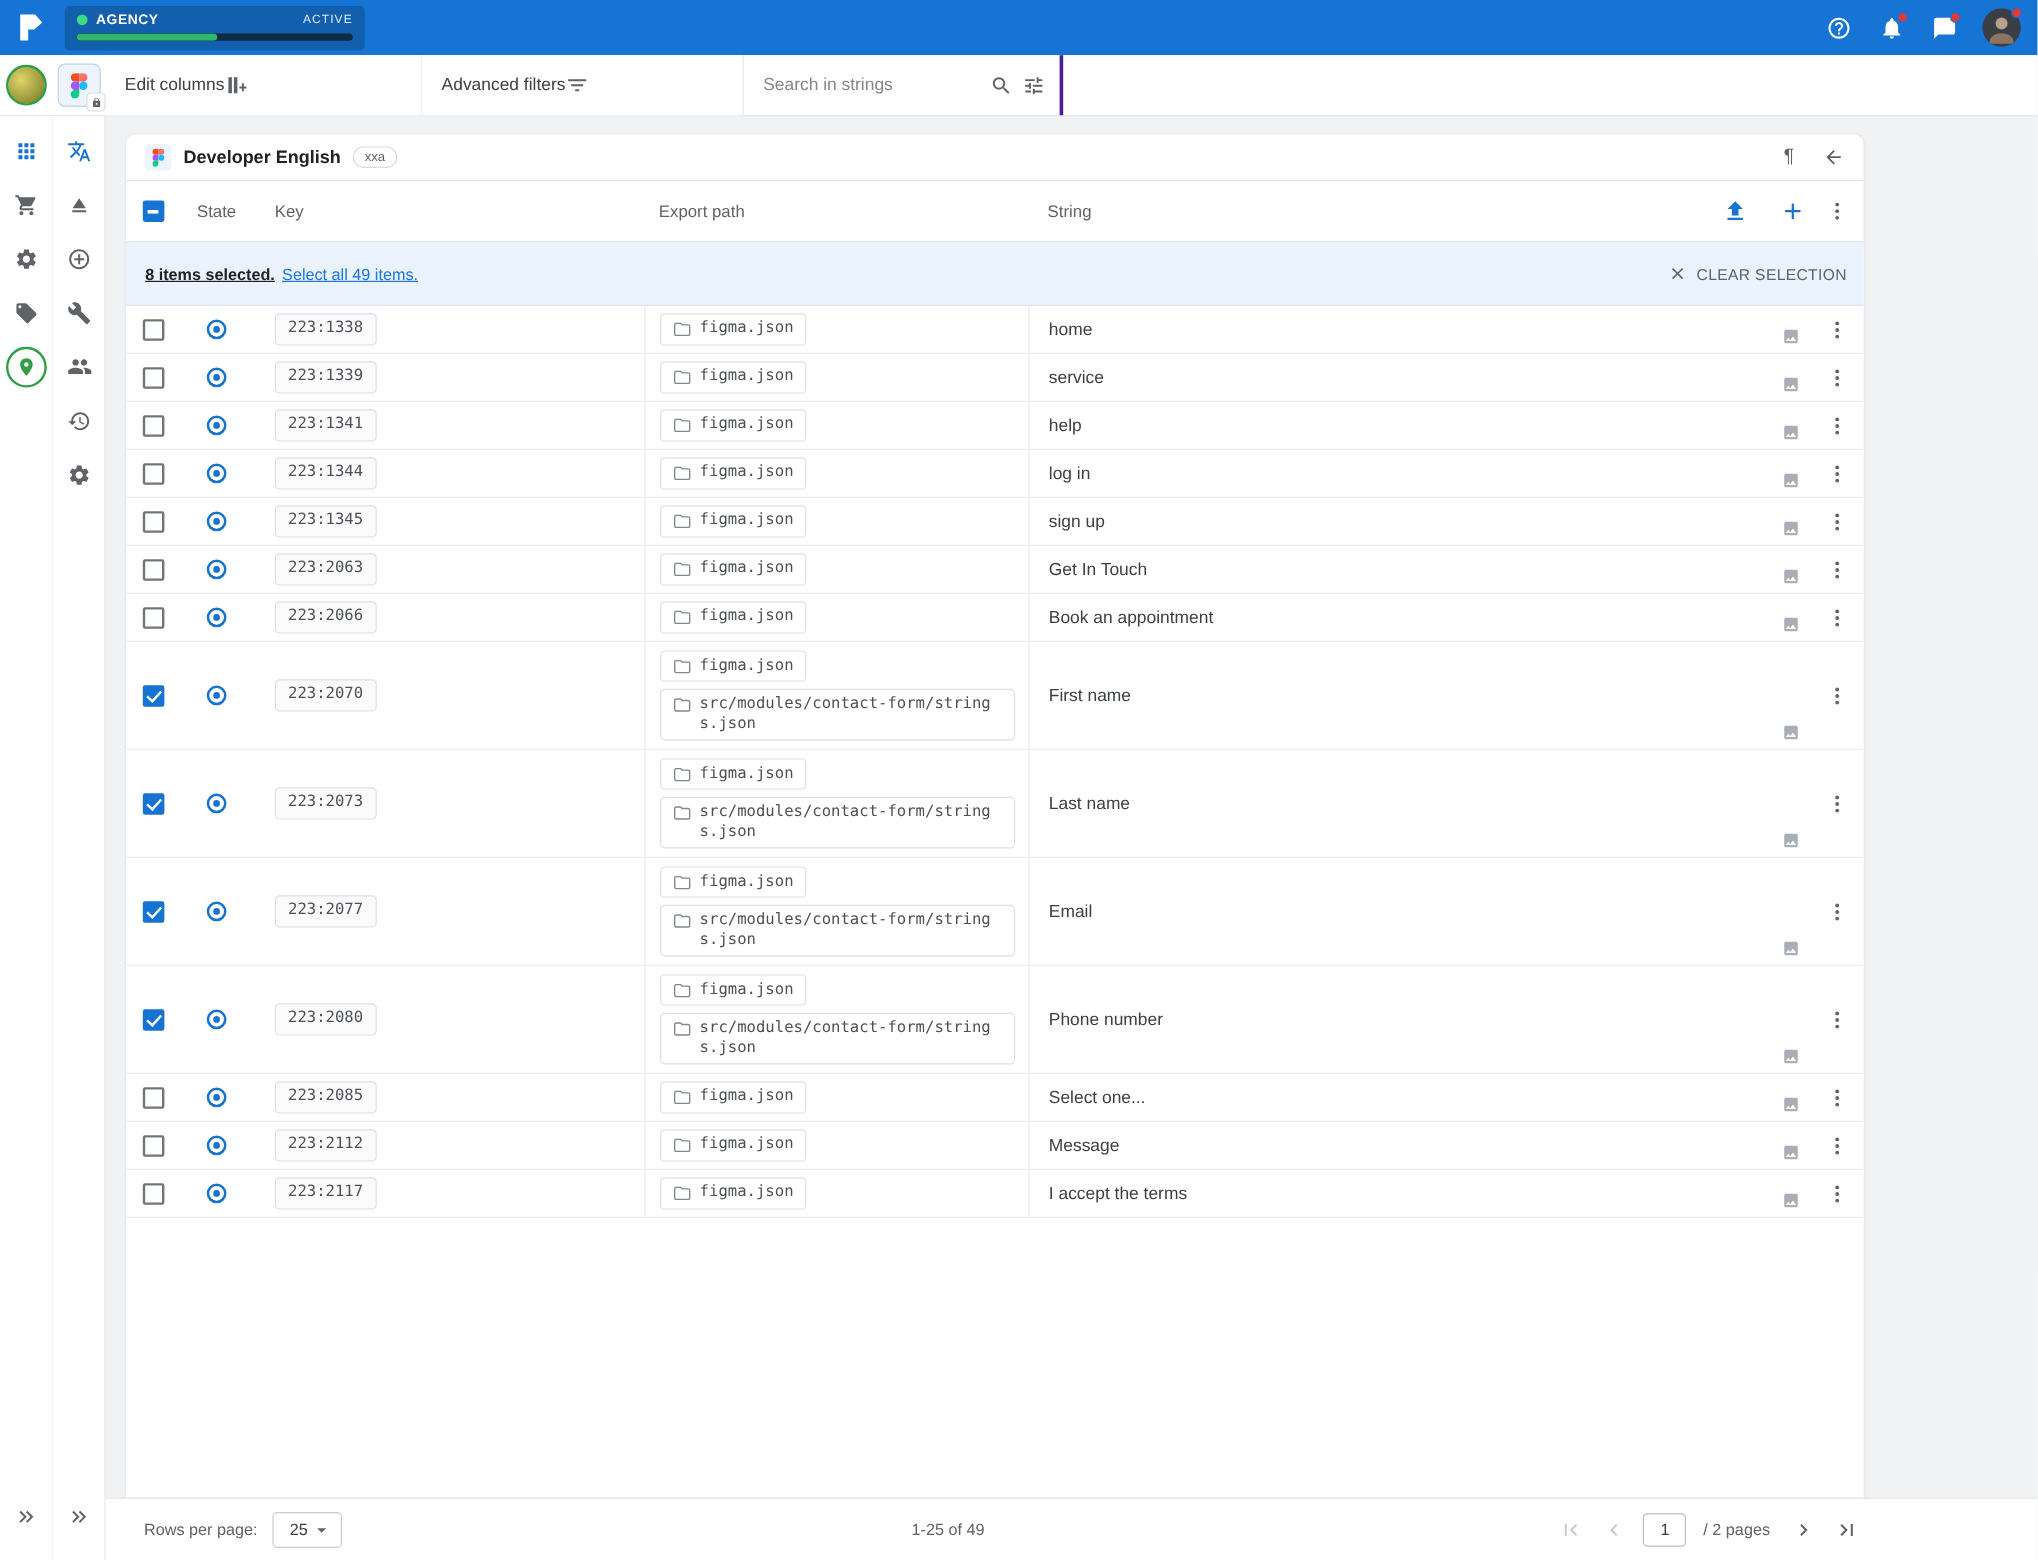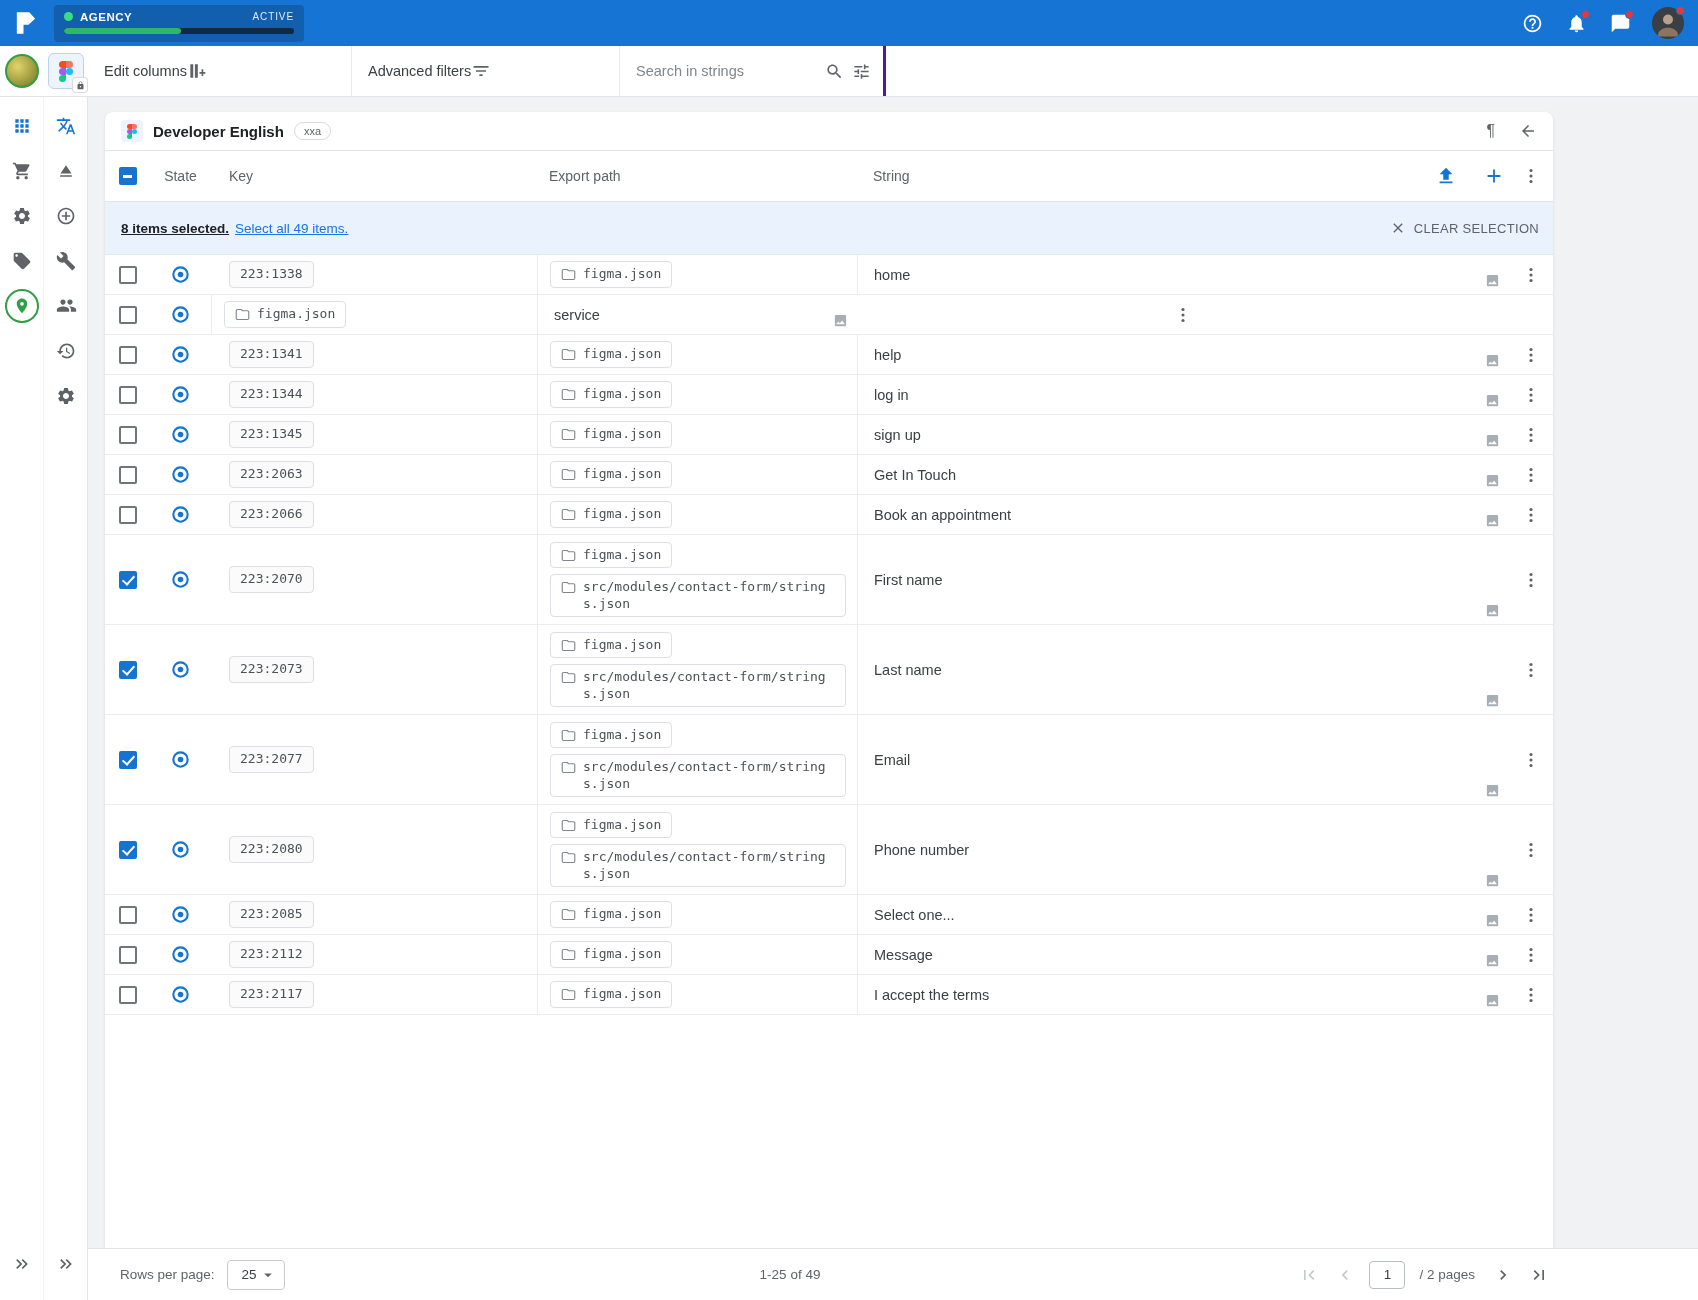--- a/index.html
+++ b/index.html
@@ -409,20 +409,25 @@
               <div class="trow grid-row">
     <div class="cell c-check">
       <span class="checkbox"></span>
     </div>
     <div class="cell c-state">
       <svg class="state-icon" viewBox="0 0 24 24" width="21" height="21">
                     <circle cx="12" cy="12" r="8.2" fill="none" stroke="currentColor" stroke-width="2.4"></circle>
                     <circle cx="12" cy="12" r="3.2" fill="currentColor"></circle>
                   </svg>
     </div>
+    <div class="cell c-key">
+      <span class="chip key-chip">
+        <span class="chip-text">223:1339</span>
+      </span>
+    </div>
     <div class="cell c-path">
                   <span class="chip path-chip">
     <svg viewBox="0 0 24 24" width="15" height="15">
                       <path d="M20 6h-8l-2-2H4c-1.1 0-2 .9-2 2v12c0 1.1.9 2 2 2h16c1.1 0 2-.9 2-2V8c0-1.1-.9-2-2-2z" fill="none" stroke="#80868b" stroke-width="1.8"></path>
                     </svg>
     <span class="chip-text">figma.json</span>
   </span>
                 </div>
     <div class="cell c-string">
       <span class="string-text">service</span>

